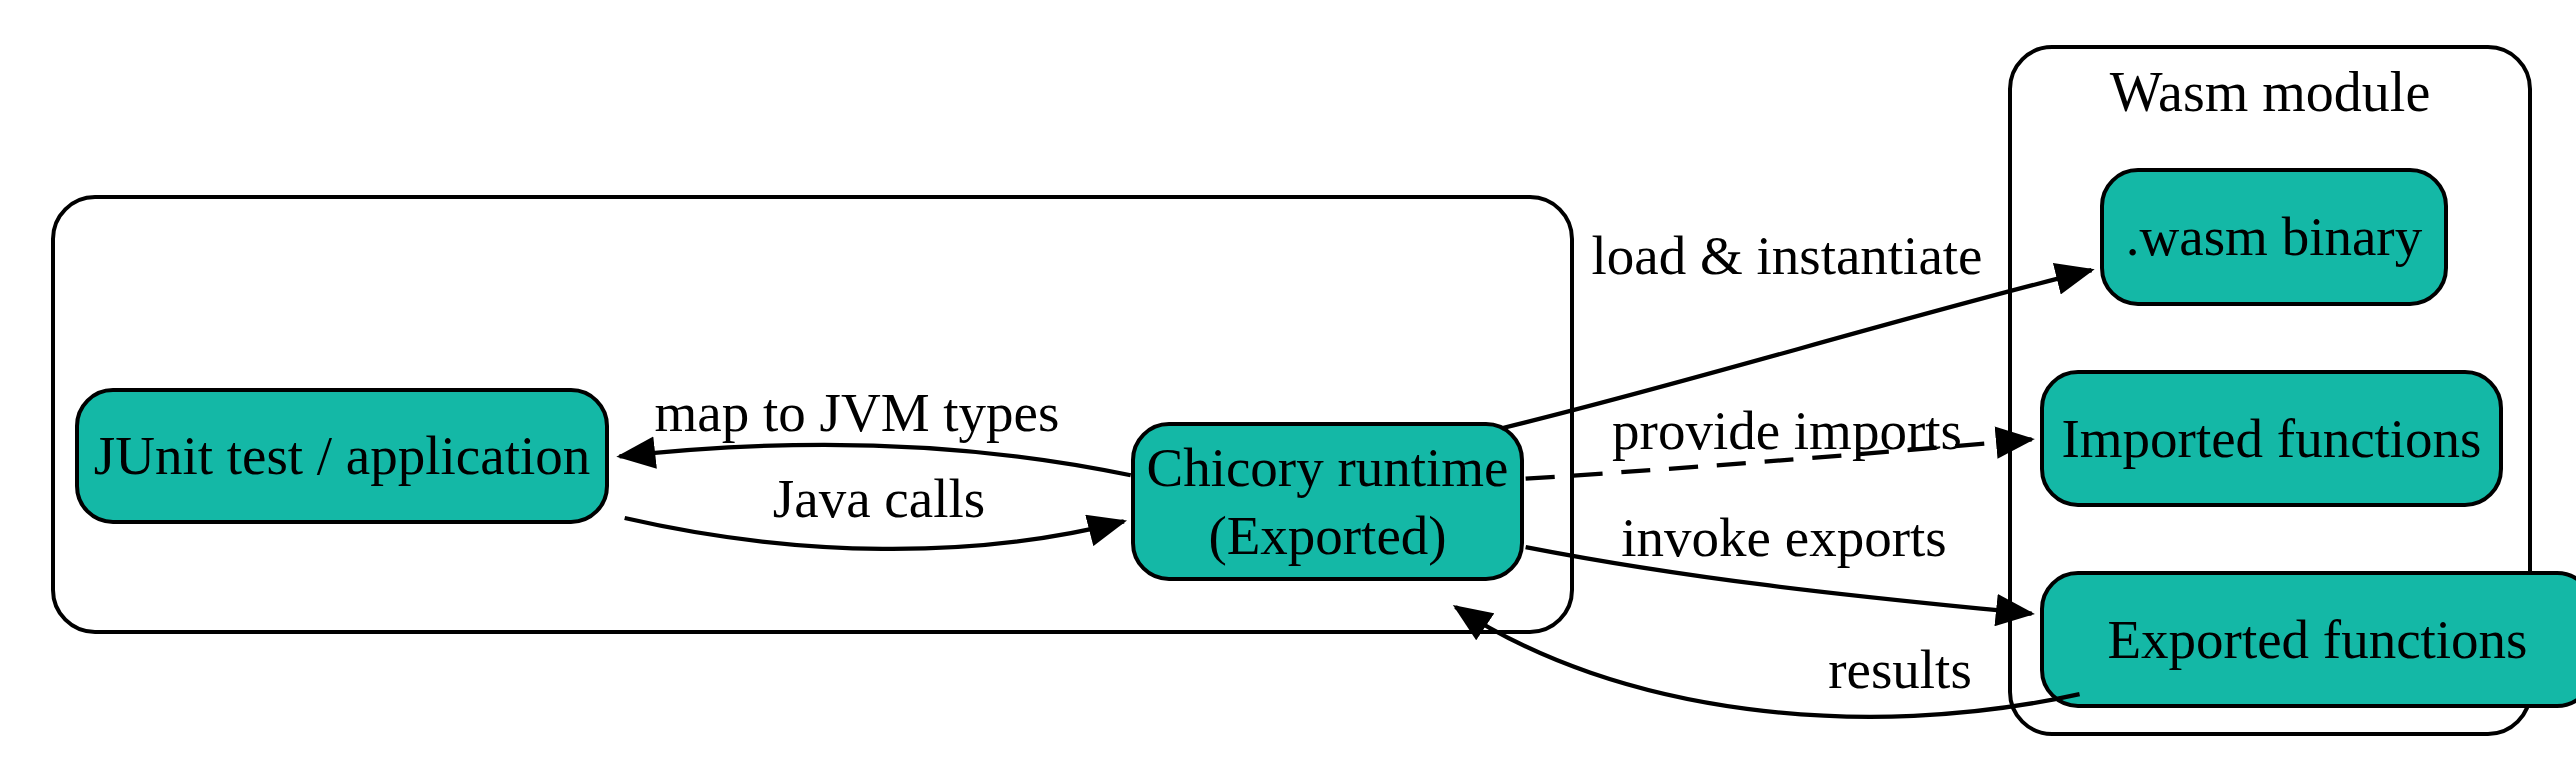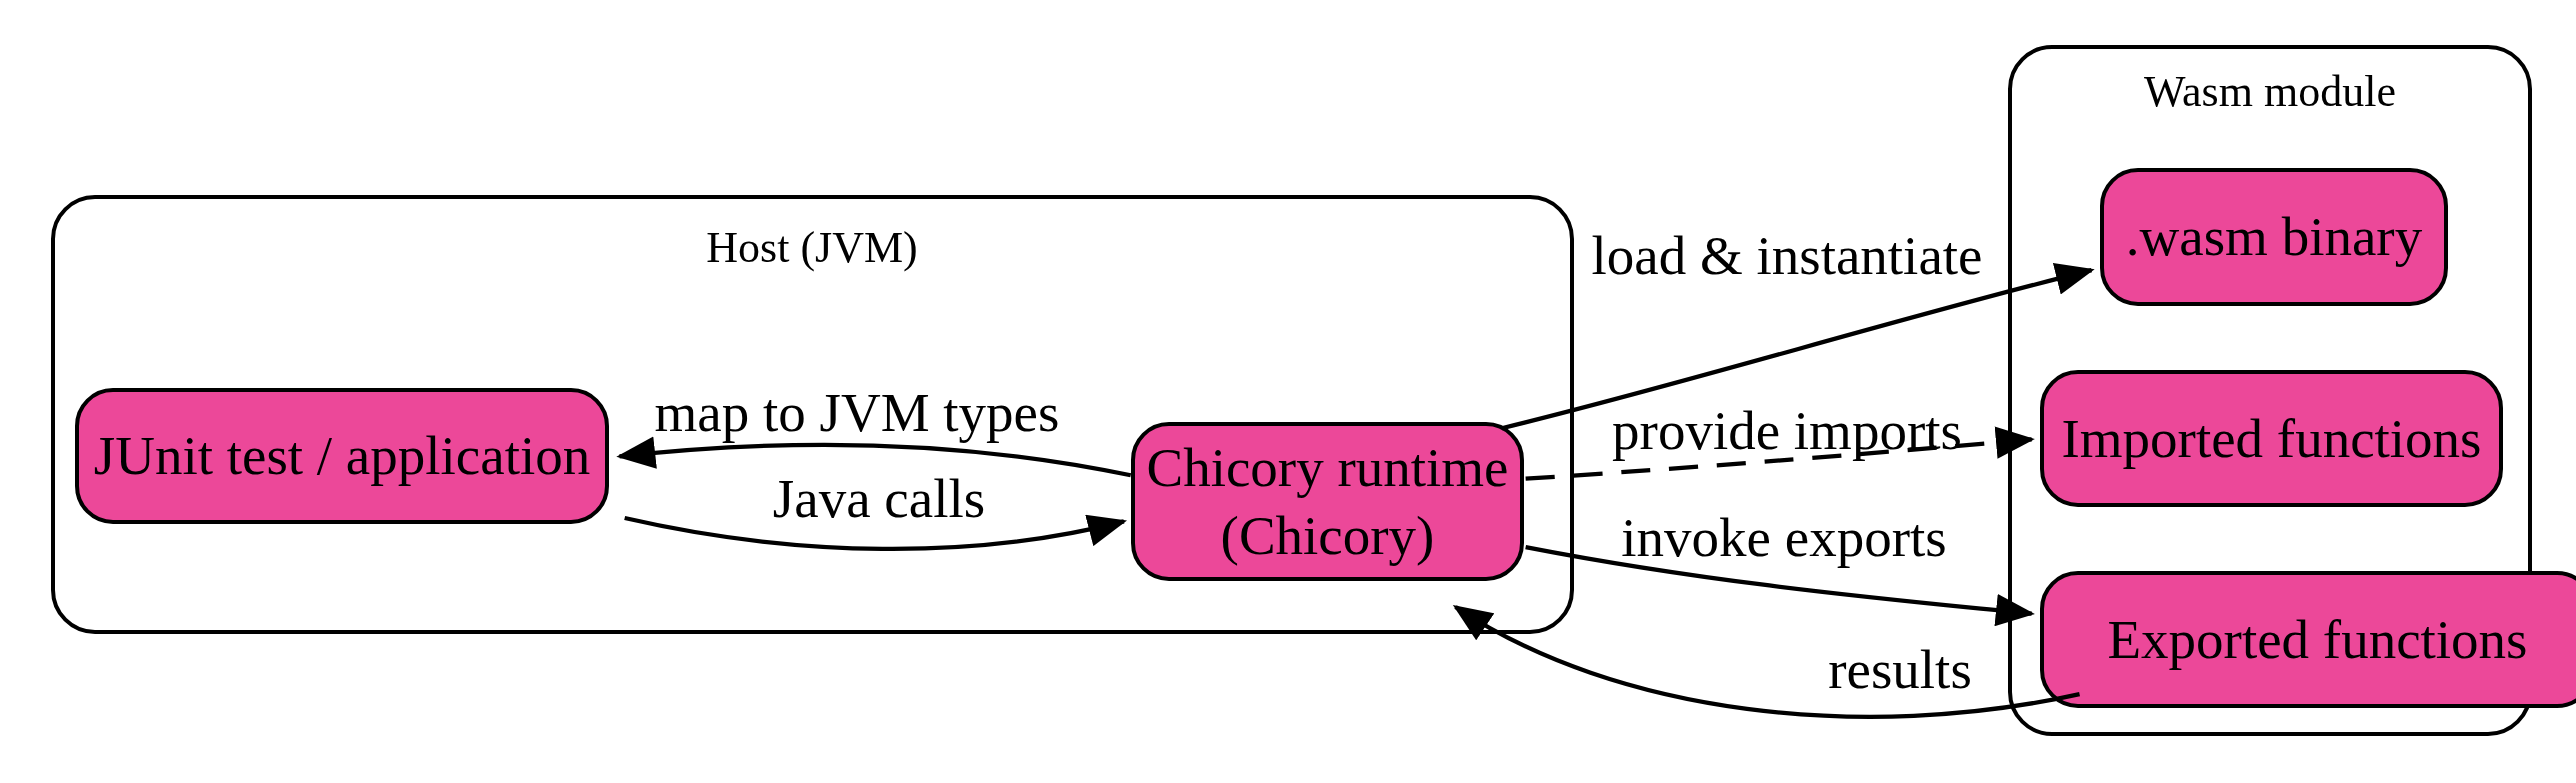--- a/index.html
+++ b/index.html
@@ -21,30 +21,30 @@
   .cluster {
     position: absolute;
     border: 4.3px solid #000000;
     border-radius: 44px;
     box-sizing: border-box;
     background: transparent;
   }
   .cluster-label {
     position: absolute;
     transform: translate(-50%, -50%);
-    font-size: 44px;
+    font-size: 56px;
     white-space: nowrap;
     line-height: 1;
   }
   .node {
     position: absolute;
     border: 4.3px solid #000000;
     border-radius: 38px;
     box-sizing: border-box;
-    background: #ec4899;
+    background: #14b8a6;
     display: flex;
     flex-direction: column;
     align-items: center;
     justify-content: center;
     text-align: center;
   }
   .node .node-label {
     font-size: 55px;
     line-height: 1.22;
     white-space: nowrap;
@@ -73,32 +73,31 @@
   #edge-layer path.edge.dashed {
     stroke-dasharray: 34 22;
   }
 </style>
 </head>
 <body>
 
 <div id="canvas">
 
   <div class="cluster" style="left:51px; top:195px; width:1523px; height:439px;"></div>
-  <div class="cluster-label" style="left:812px; top:248px;">Host (JVM)</div>
 
   <div class="cluster" style="left:2008px; top:45px; width:524px; height:691px;"></div>
   <div class="cluster-label" style="left:2270px; top:92px;">Wasm module</div>
 
   <div class="node" style="left:75px; top:388px; width:534px; height:136px;">
     <div class="node-label">JUnit test / application</div>
   </div>
 
   <div class="node" style="left:1131px; top:422px; width:393px; height:159px;">
     <div class="node-label">Chicory runtime</div>
-    <div class="node-label">(Chicory)</div>
+    <div class="node-label">(Exported)</div>
   </div>
 
   <div class="node" style="left:2100px; top:168px; width:348px; height:138px;">
     <div class="node-label">.wasm binary</div>
   </div>
 
   <div class="node" style="left:2040px; top:370px; width:463px; height:137px;">
     <div class="node-label">Imported functions</div>
   </div>
 

